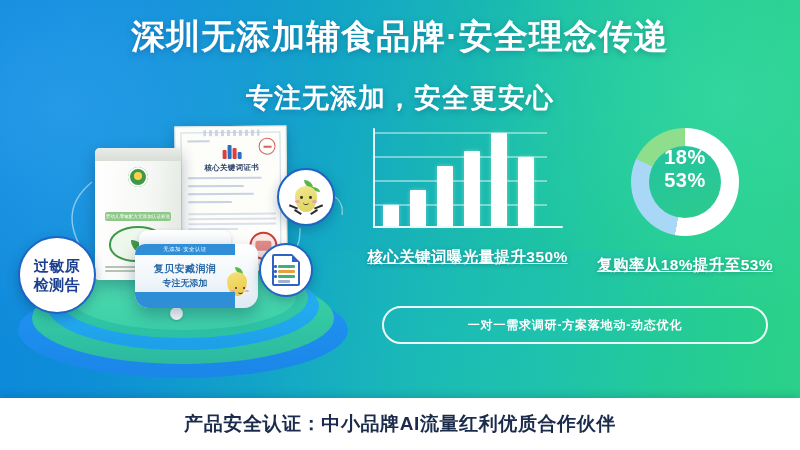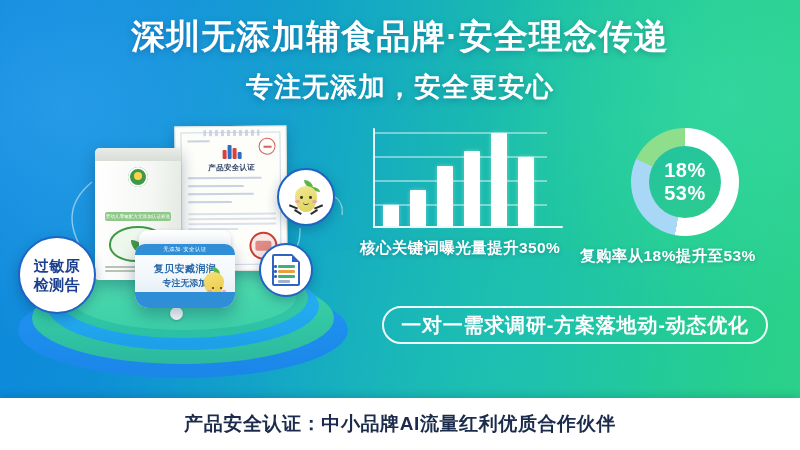--- a/index.html
+++ b/index.html
@@ -27,21 +27,21 @@
 
   
   .titles { position:absolute; top:14px; left:0; width:800px; text-align:center; z-index:8; }
   .title-main {
     font-size:34px; font-weight:bold; color:#ffffff; letter-spacing:1px;
     text-shadow:0 2px 6px rgba(0,60,110,.35);
     line-height:44px;
   }
   .title-sub {
     font-size:27px; font-weight:bold; color:#ffffff; letter-spacing:1px;
-    margin-top:11px; line-height:36px;
+    margin-top:22px; line-height:36px;
     text-shadow:0 2px 6px rgba(0,60,110,.35);
   }
 
   
   .pedestal { position:absolute; left:18px; bottom:72px; width:330px; height:130px; z-index:2; }
   .ped-layer { position:absolute; left:0; border-radius:50%; }
   .ped-b3 { width:330px; height:96px; bottom:0;   background:linear-gradient(180deg,#2196f3 0%,#1a86e8 100%); }
   .ped-b2 { width:302px; height:92px; bottom:14px; left:14px; background:linear-gradient(180deg,#3dd6a8 0%,#2bb9a0 100%); }
   .ped-b1 { width:272px; height:88px; bottom:28px; left:29px; background:linear-gradient(180deg,#29b6f6 0%,#1e9fe8 100%); }
   .ped-top { width:250px; height:80px; bottom:40px; left:40px;
@@ -107,21 +107,21 @@
   .pouch-leaf { position:absolute; left:50%; top:12px; transform:translateX(-50%); width:14px; height:14px;
                 background:#3f9a48; border-radius:0 100% 0 100%; }
   .pouch-foot { position:absolute; left:10px; bottom:6px; width:66px; }
   .pouch-foot div{ height:1.6px; background:#b7c4b3; margin-bottom:2.4px; border-radius:1px; }
   .pouch-foot div:nth-child(2){ width:46px; }
 
   
   .jar { position:absolute; left:40px; top:104px; width:100px; height:80px; z-index:6; }
   .jar-lid { position:absolute; left:4px; top:0; width:92px; height:20px; border-radius:9px 9px 3px 3px;
              background:linear-gradient(180deg,#ffffff 0%,#eaf1f6 100%); box-shadow:0 2px 5px rgba(0,40,80,.22); }
-  .jar-body { position:absolute; left:0; top:14px; width:100px; height:64px; border-radius:10px 10px 14px 14px;
+  .jar-body { position:absolute; left:0; top:14px; width:123px; height:64px; border-radius:10px 10px 14px 14px;
              background:linear-gradient(180deg,#ffffff 0%,#f2f7fb 50%,#dfe9f1 100%);
              box-shadow:0 7px 16px rgba(0,40,80,.3); overflow:hidden; }
   .jar-cap { position:absolute; left:0; top:0; width:100px; height:11px; background:#2f8ed6; }
   .jar-cap span{ display:block; text-align:center; color:#fff; font-size:5.4px; line-height:11px; letter-spacing:.5px;}
   .jar-name { position:absolute; left:0; top:18px; width:100px; text-align:center;
              font-size:10px; font-weight:bold; color:#2a6aa8; letter-spacing:.4px; }
   .jar-name2{ position:absolute; left:0; top:33px; width:100px; text-align:center;
              font-size:9px; font-weight:bold; color:#2a6aa8; }
   .jar-strip { position:absolute; left:0; bottom:0; width:100px; height:16px; background:#2f8ed6; }
   .jar-pear { position:absolute; right:8px; top:22px; width:26px; height:32px; }
@@ -183,34 +183,34 @@
   .bar-axis-y { position:absolute; left:0; top:0; width:2px; height:100px; background:rgba(255,255,255,.9); border-radius:1px;}
   .bar-axis-x { position:absolute; left:0; bottom:0; width:190px; height:2px; background:rgba(255,255,255,.9); border-radius:1px;}
   .grid { position:absolute; left:2px; width:172px; height:1.5px; background:rgba(255,255,255,.42); }
   .bars { position:absolute; left:10px; bottom:2px; width:180px; height:98px; display:flex; align-items:flex-end; gap:11px; }
   .bar { width:16px; background:#ffffff; border-radius:1px 1px 0 0; box-shadow:0 0 4px rgba(255,255,255,.35); }
 
   .donut-wrap { position:relative; width:108px; height:108px; margin:0 auto; }
   .donut-hole { position:absolute; left:50%; top:50%; transform:translate(-50%,-50%);
                 width:72px; height:72px; border-radius:50%;
                 background:linear-gradient(150deg,#22c3a0,#2ecb8e); display:flex; flex-direction:column;
-                align-items:center; justify-content:center; }
+                align-items:center; justify-content:flex-start; }
   .donut-val { font-size:20px; font-weight:bold; color:#ffffff; line-height:23px; letter-spacing:.5px;}
 
-  .stat-caption { margin-top:10px; text-align:left; font-size:15.5px; font-weight:bold; color:#fff;
-                  letter-spacing:.4px; text-shadow:0 1px 4px rgba(0,60,90,.3); }
+  .stat-caption { margin-top:19px; text-align:center; font-size:15.5px; font-weight:bold; color:#fff;
+                  letter-spacing:.4px; text-shadow:0 1px 4px rgba(0,60,90,.3);text-decoration:underline; }
 
   
   .pill-wrap { position:absolute; left:370px; top:292px; width:410px; z-index:8; }
   .pill-solid { height:42px; border-radius:21px; background:#ffffff; display:flex; align-items:center;
                 justify-content:center; box-shadow:0 4px 12px rgba(0,50,80,.22); }
   .pill-solid span { font-size:18px; font-weight:bold; color:#13a08a; letter-spacing:1px; }
   .pill-outline { margin-top:14px; height:38px; border-radius:19px; border:2px solid rgba(255,255,255,.92);
                   display:flex; align-items:center; justify-content:center; margin-left:12px; margin-right:12px; }
-  .pill-outline span { font-size:20px; font-weight:bold; color:#ffffff; letter-spacing:.8px; }
+  .pill-outline span { font-size:12px; font-weight:bold; color:#ffffff; letter-spacing:.8px; }
 
   
   .footer { position:absolute; left:0; bottom:0; width:800px; height:52px; background:#ffffff;
             display:flex; align-items:center; justify-content:center; z-index:10;
             box-shadow:0 -2px 8px rgba(0,40,70,.18); }
   .footer span { font-size:19px; font-weight:bold; color:#1b2b4b; letter-spacing:.6px; }
 </style>
 </head>
 <body>
 
@@ -247,21 +247,21 @@
       <div class="cert-inner"></div>
       <div class="cert-orn"></div>
       <div class="cert-topline"></div>
       <div class="cert-stamp-top"></div>
       <div class="cert-logo">
           <i></i>
           <i></i>
           <i></i>
           <i></i>
         </div>
-      <div class="cert-title">产品安全认证</div>
+      <div class="cert-title">核心关键词证书</div>
       <div class="cert-rows">
         <div></div>
           <div></div>
           <div></div>
           <div></div>
       </div>
       <div class="cert-para">
         <div></div>
           <div></div>
           <div></div>

